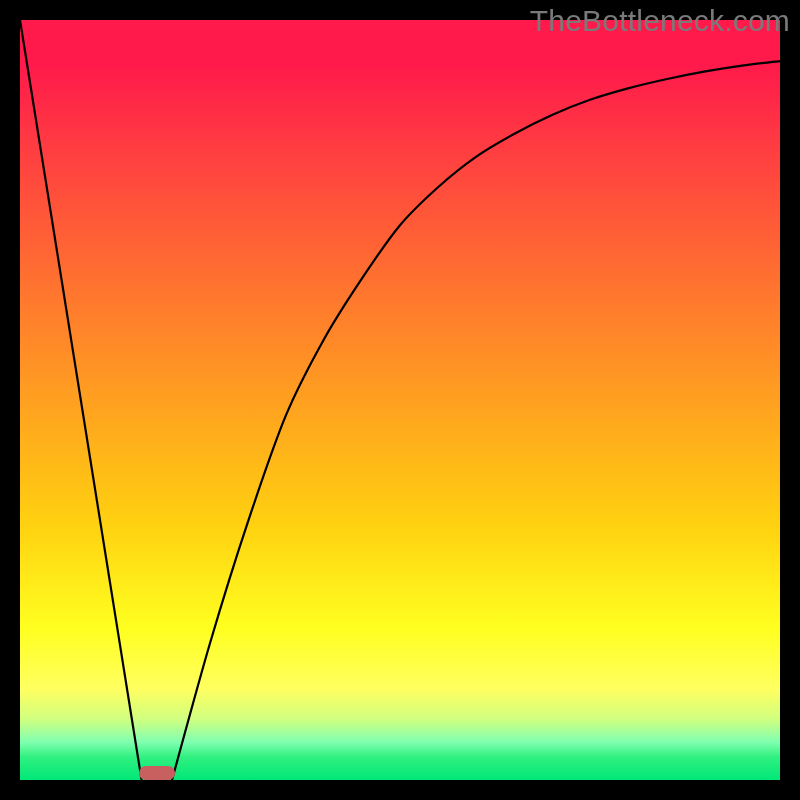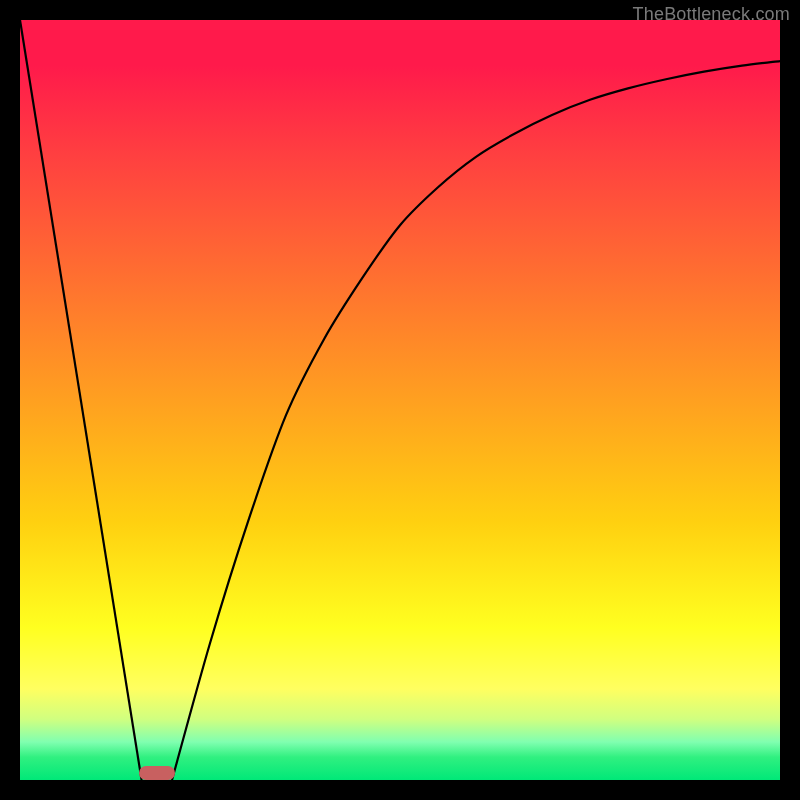--- a/index.html
+++ b/index.html
@@ -56,21 +56,21 @@
     width: 36px;
     height: 14px;
     background: #c86060;
     border-radius: 7px;
   }
   #watermark {
     position: absolute;
     top: 4px;
     right: 10px;
     color: #7a7a7a;
-    font-size: 18px;
+    font-size: 30px;
     font-weight: 500;
     letter-spacing: 0.2px;
     user-select: none;
   }
 </style>
 </head>
 <body>
 
 <div id="stage">
 

